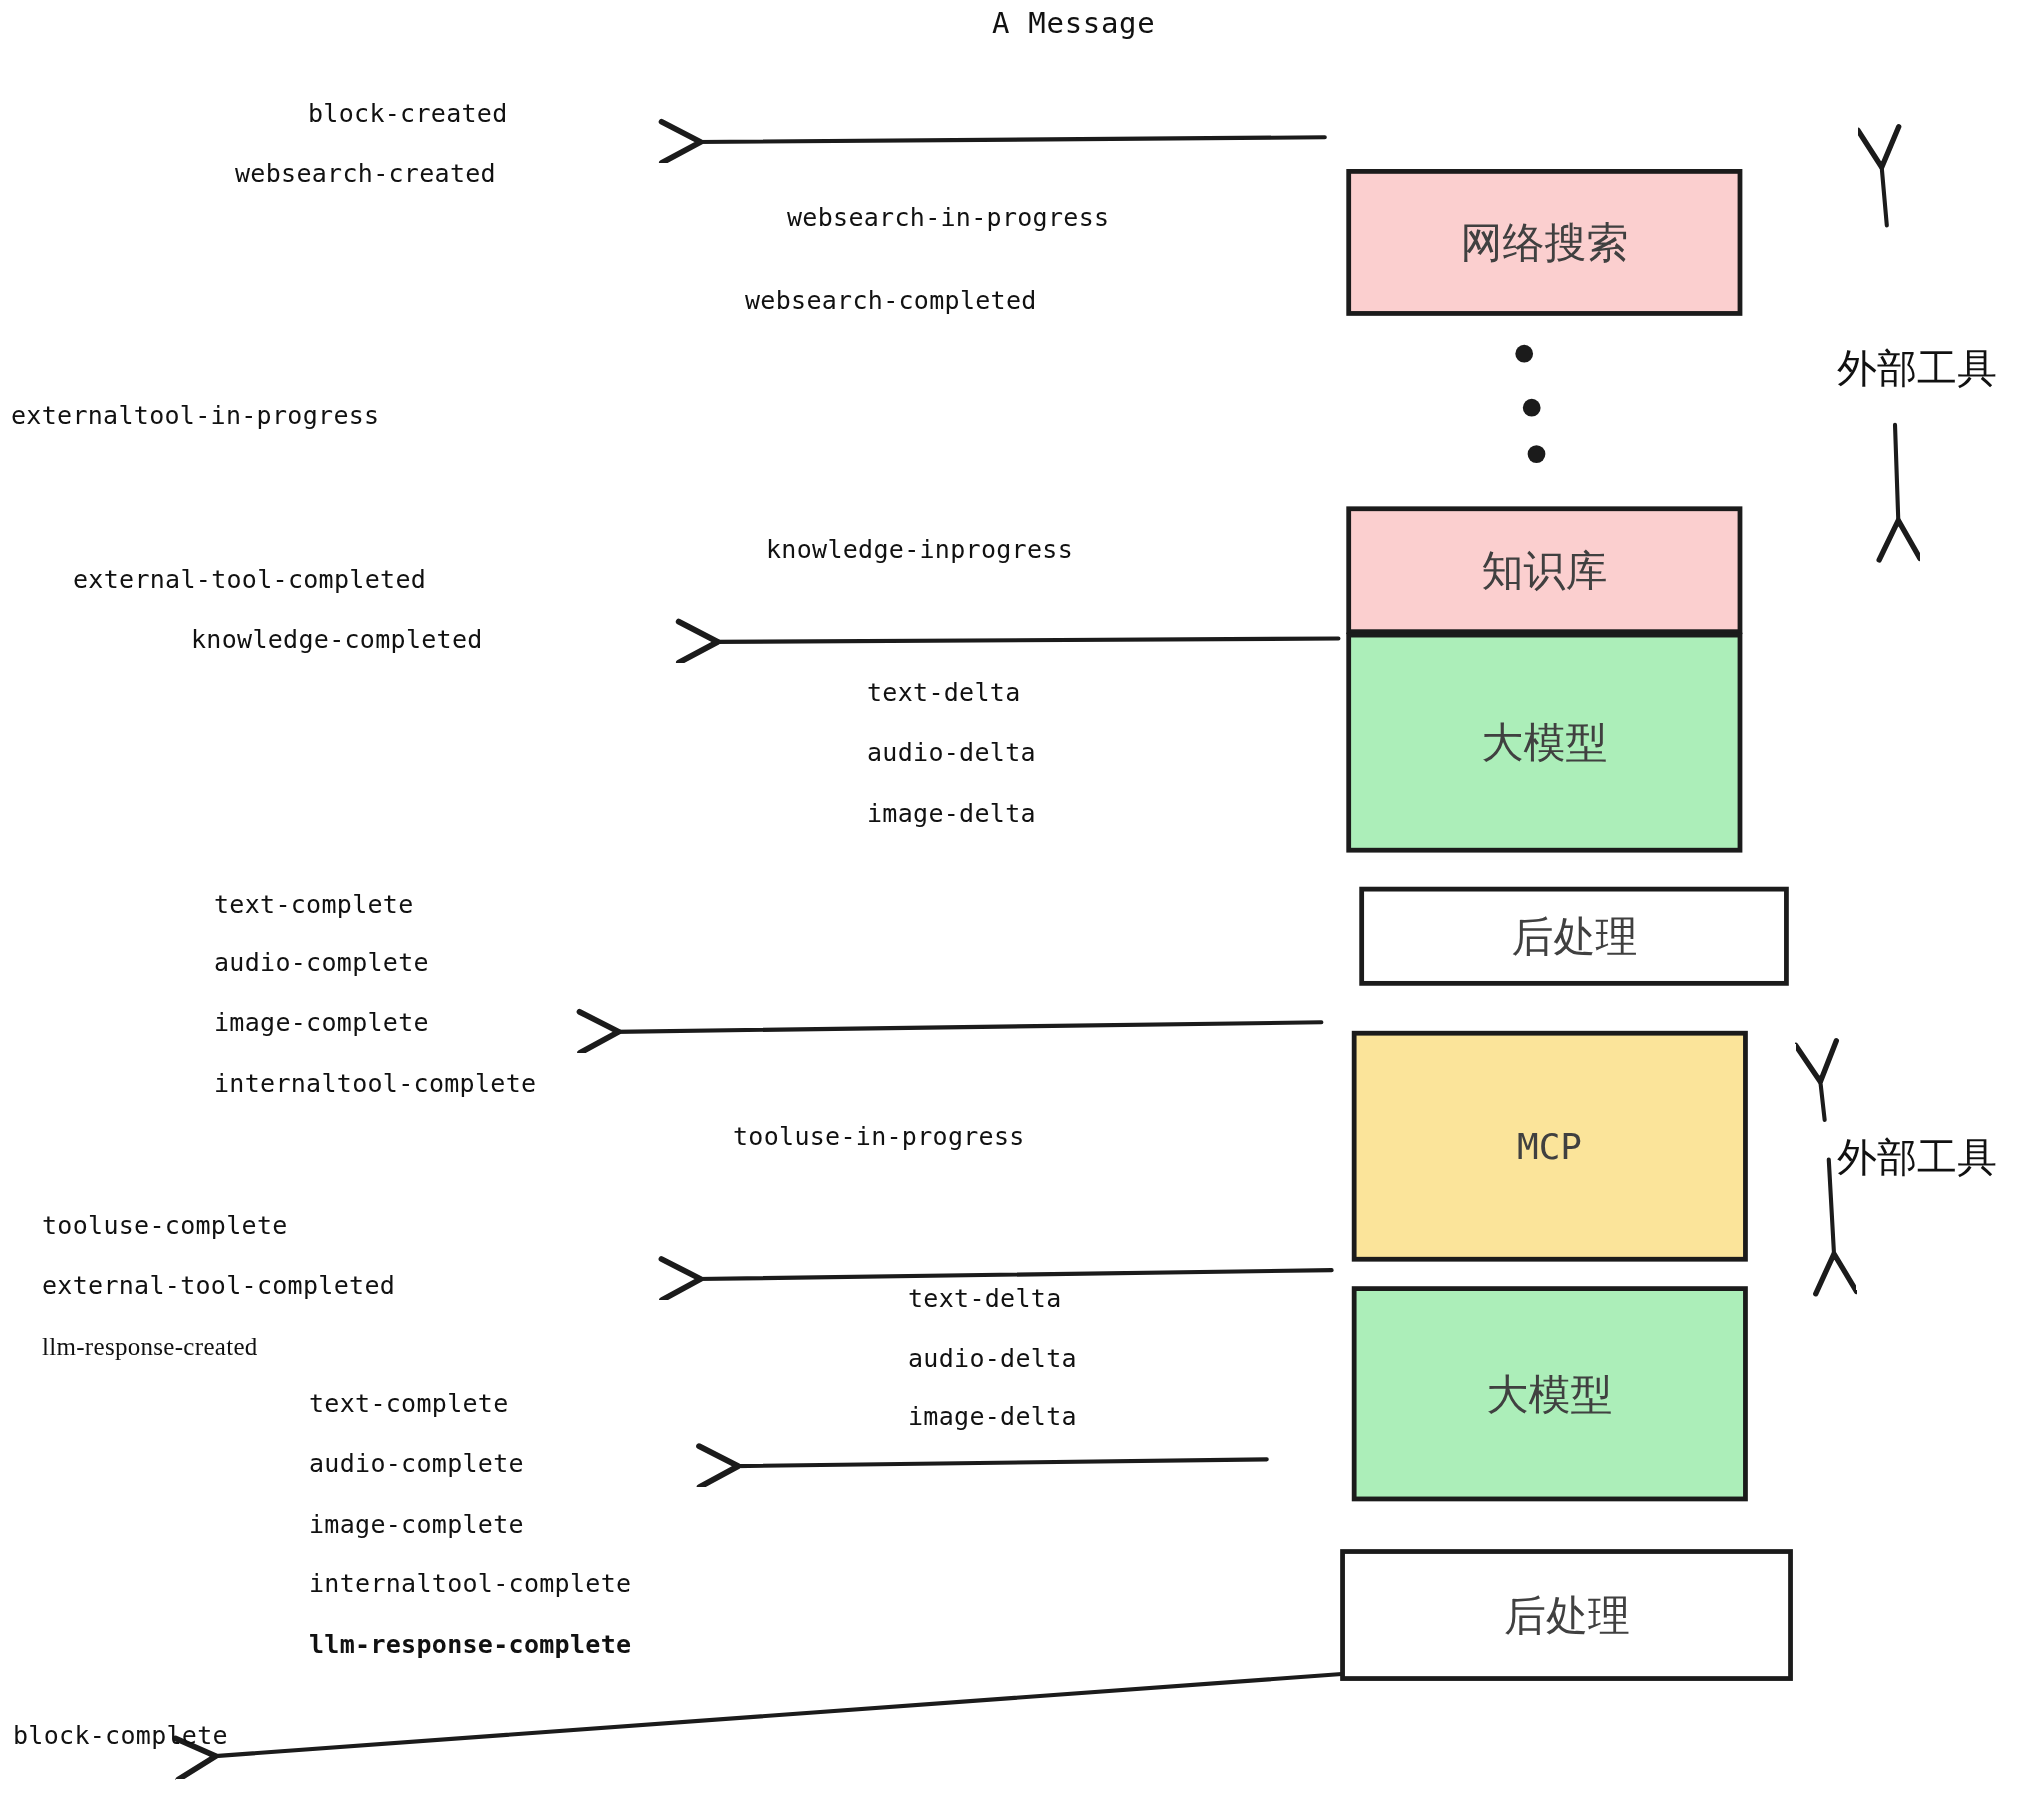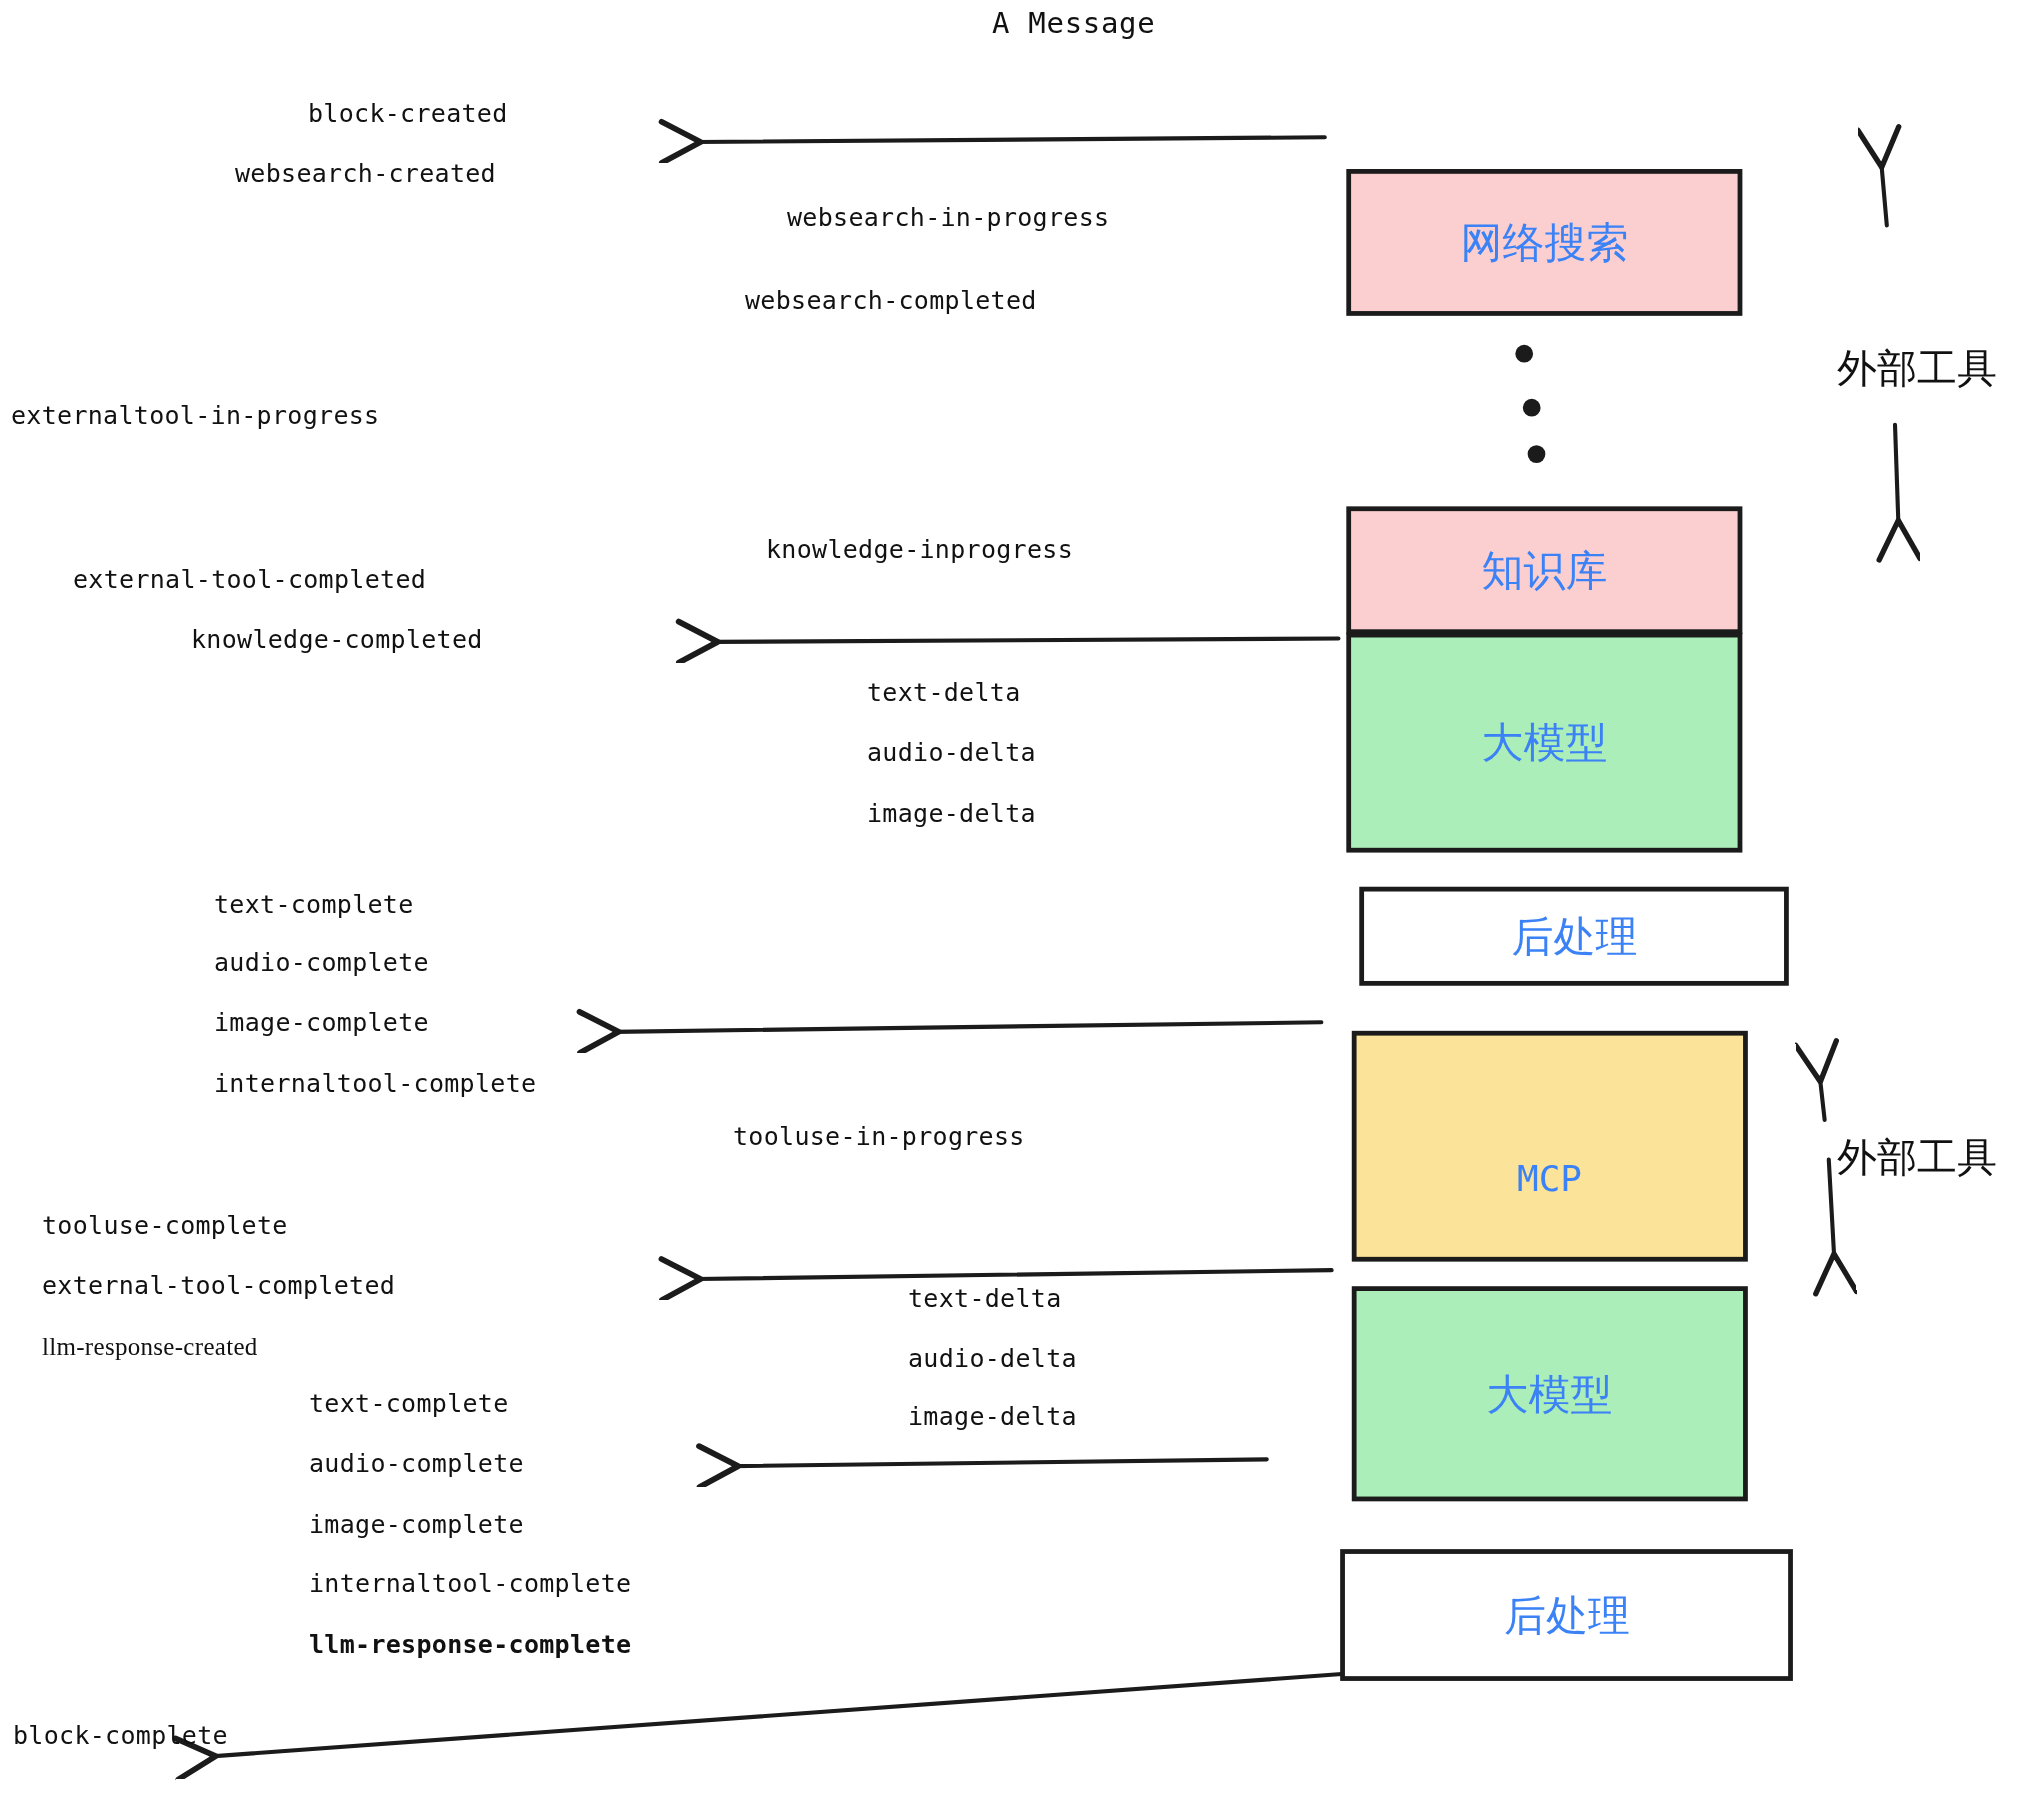--- a/index.html
+++ b/index.html
@@ -37,21 +37,21 @@
     font-family: "DejaVu Sans Mono", monospace;
     font-size: 29px;
     color: #111111;
     white-space: pre;
     letter-spacing: 0.7px;
   }
   .boxlabel {
     position: absolute;
     font-family: "DejaVu Sans", sans-serif;
     font-size: 42px;
-    color: #3b82f6;
+    color: #404040;
     white-space: pre;
     text-align: center;
     pointer-events: none;
   }
   .boxlabel.mono {
     font-family: "DejaVu Sans Mono", monospace;
     font-size: 36px;
   }
   .sidelabel {
     position: absolute;
@@ -142,21 +142,21 @@
       <div class="evt" style="left: 309px; top: 1512px;">image-complete</div>
       <div class="evt" style="left: 309px; top: 1571px;">internaltool-complete</div>
       <div class="evt" style="left: 309px; top: 1632px; font-weight: bold;">llm-response-complete</div>
       <div class="evt" style="left: 13px; top: 1723px;">block-complete</div>
     </div>
   <div id="nodelabels-layer">
       <div class="boxlabel" style="left: 1349px; top: 215px; width: 391px; height: 55px; display: flex; align-items: center; justify-content: center;">网络搜索</div>
       <div class="boxlabel" style="left: 1349px; top: 543px; width: 391px; height: 55px; display: flex; align-items: center; justify-content: center;">知识库</div>
       <div class="boxlabel" style="left: 1349px; top: 715px; width: 391px; height: 55px; display: flex; align-items: center; justify-content: center;">大模型</div>
       <div class="boxlabel" style="left: 1362px; top: 909px; width: 425px; height: 55px; display: flex; align-items: center; justify-content: center;">后处理</div>
-      <div class="boxlabel mono" style="left: 1354px; top: 1119px; width: 391px; height: 55px; display: flex; align-items: center; justify-content: center; margin-top: 32px;">MCP</div>
+      <div class="boxlabel mono" style="left: 1354px; top: 1119px; width: 391px; height: 55px; display: flex; align-items: center; justify-content: center;">MCP</div>
       <div class="boxlabel" style="left: 1354px; top: 1367px; width: 391px; height: 55px; display: flex; align-items: center; justify-content: center;">大模型</div>
       <div class="boxlabel" style="left: 1343px; top: 1588px; width: 448px; height: 55px; display: flex; align-items: center; justify-content: center;">后处理</div>
     </div>
   <div id="sidelabels-layer">
       <div class="sidelabel" style="left: 1837px; top: 341px;">外部工具</div>
       <div class="sidelabel" style="left: 1837px; top: 1130px;">外部工具</div>
     </div>
 
 </div>
 

